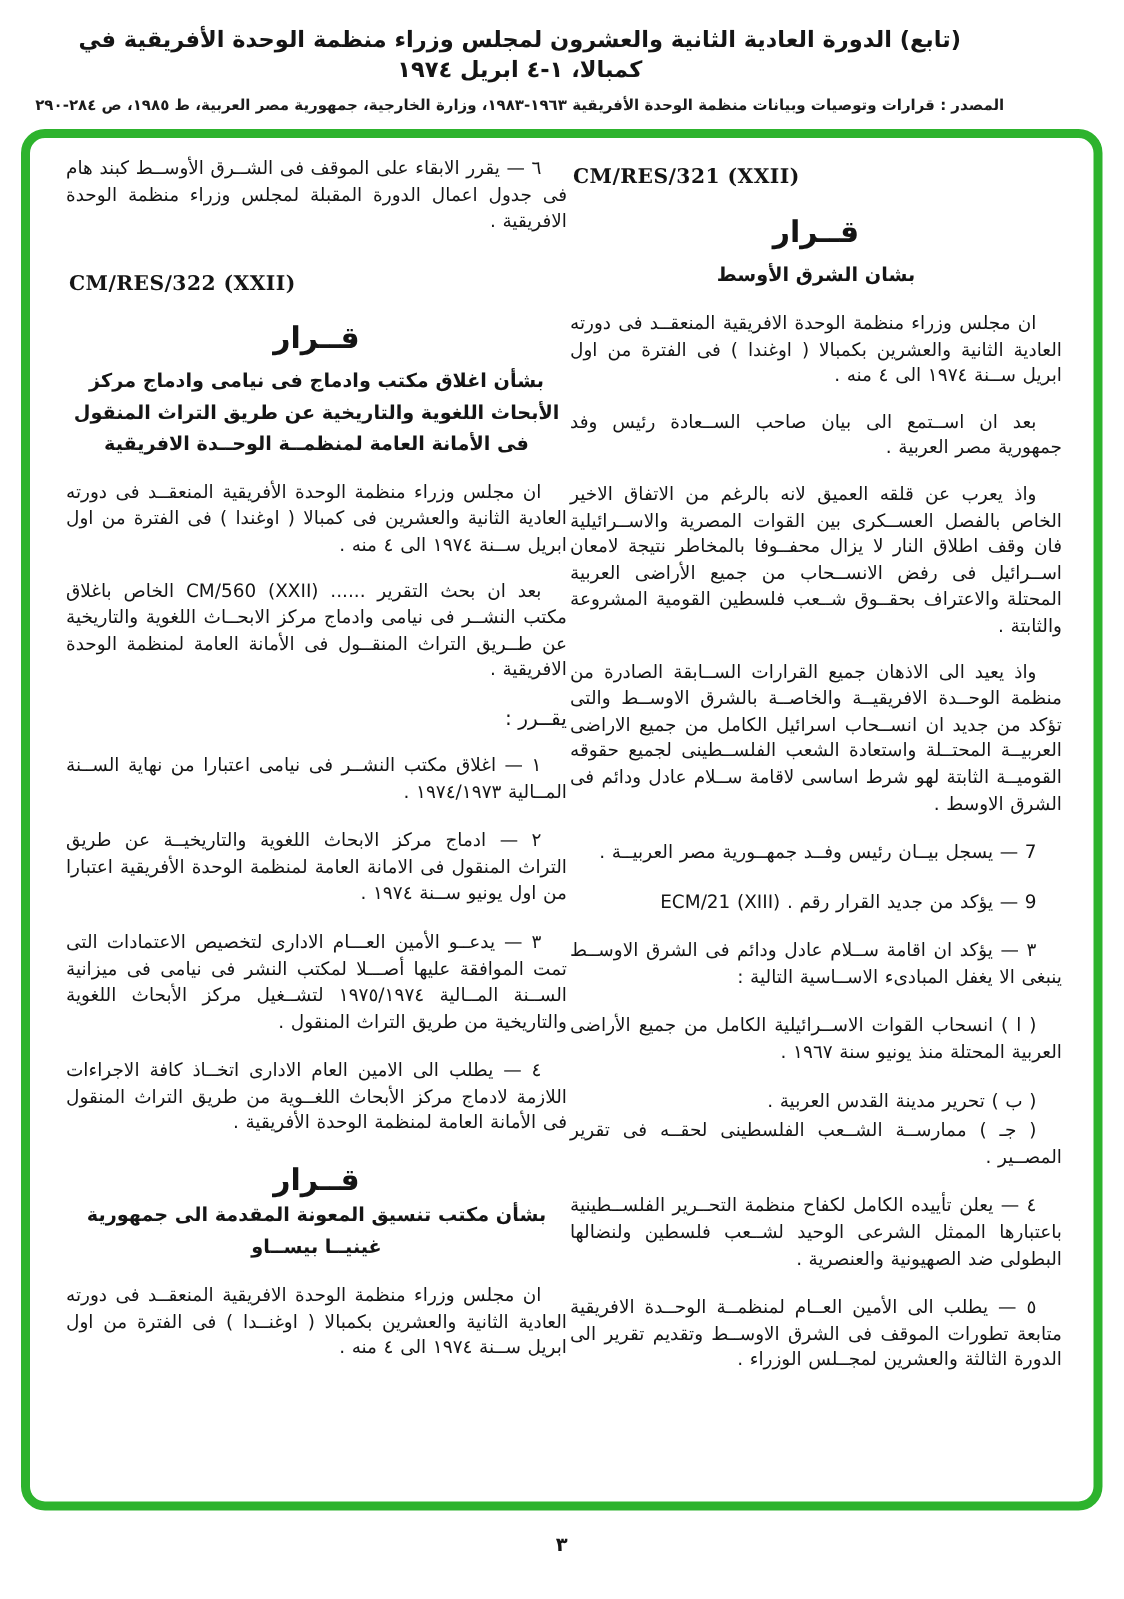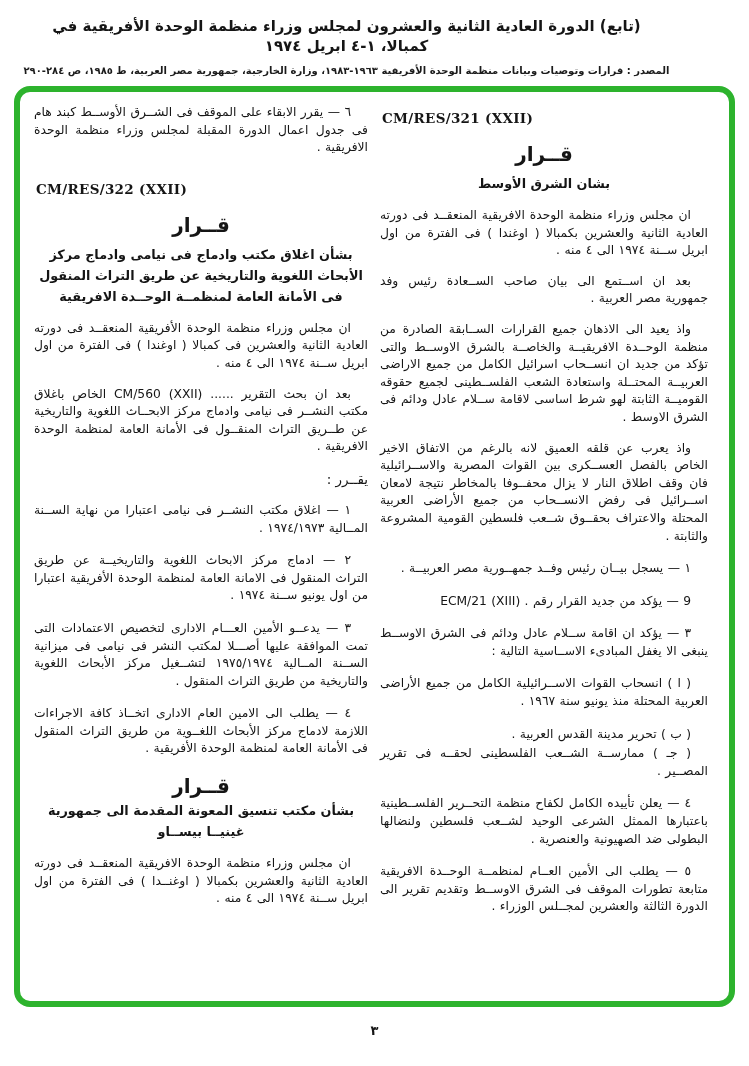--- a/index.html
+++ b/index.html
@@ -53,21 +53,21 @@
     overflow: hidden;
     background: #ffffff;
   }
 
   
   .col {
     position: absolute;
     top: 10px;
   }
   .col-right { left: 360px; width: 328px; }
-  .col-left  { left: 14px;  width: 334px; }
+  .col-left  { left: 24px;  width: 334px; }
 
   
   .resnum {
     font-family: "DejaVu Serif", serif;
     direction: ltr;
     text-align: left;
     font-weight: bold;
     font-size: 13.5px;
     letter-spacing: 0.3px;
     margin: 24px 0 0 2px;
@@ -132,23 +132,23 @@
 </header>
 
 <main class="frame" style="border-color: rgb(45, 179, 45);">
 
   <section class="col col-right">
     <div class="resnum first">CM/RES/321 (XXII)</div>
     <div class="h-qarar">قــرار</div>
     <div class="h-subject">بشان الشرق الأوسط</div>
     <p class="para">ان مجلس وزراء منظمة الوحدة الافريقية المنعقــد فى دورته العادية الثانية والعشرين بكمبالا ( اوغندا ) فى الفترة من اول ابريل ســنة ١٩٧٤ الى ٤ منه .</p>
     <p class="para">بعد ان اســتمع الى بيان صاحب الســعادة رئيس وفد جمهورية مصر العربية .</p>
+    <p class="para">واذ يعرب عن قلقه العميق لانه بالرغم من الاتفاق الاخير الخاص بالفصل العســكرى بين القوات المصرية والاســرائيلية فان وقف اطلاق النار لا يزال محفــوفا بالمخاطر نتيجة لامعان اســرائيل فى رفض الانســحاب من جميع الأراضى العربية المحتلة والاعتراف بحقــوق شــعب فلسطين القومية المشروعة والثابتة .</p>
     <p class="para">واذ يعيد الى الاذهان جميع القرارات الســابقة الصادرة من منظمة الوحــدة الافريقيــة والخاصــة بالشرق الاوســط والتى تؤكد من جديد ان انســحاب اسرائيل الكامل من جميع الاراضى العربيــة المحتــلة واستعادة الشعب الفلســطينى لجميع حقوقه القوميــة الثابتة لهو شرط اساسى لاقامة ســلام عادل ودائم فى الشرق الاوسط .</p>
-    <p class="para">واذ يعرب عن قلقه العميق لانه بالرغم من الاتفاق الاخير الخاص بالفصل العســكرى بين القوات المصرية والاســرائيلية فان وقف اطلاق النار لا يزال محفــوفا بالمخاطر نتيجة لامعان اســرائيل فى رفض الانســحاب من جميع الأراضى العربية المحتلة والاعتراف بحقــوق شــعب فلسطين القومية المشروعة والثابتة .</p>
-    <p class="para clause">١ — يسجل بيــان رئيس وفــد جمهــورية مصر العربيــة .</p>
+    <p class="para clause">7 — يسجل بيــان رئيس وفــد جمهــورية مصر العربيــة .</p>
     <p class="para clause">9 — يؤكد من جديد القرار رقم . ECM/21 (XIII)</p>
     <p class="para clause">٣ — يؤكد ان اقامة ســلام عادل ودائم فى الشرق الاوســط ينبغى الا يغفل المبادىء الاســاسية التالية :</p>
     <p class="para clause">( ا ) انسحاب القوات الاســرائيلية الكامل من جميع الأراضى العربية المحتلة منذ يونيو سنة ١٩٦٧ .</p>
     <p class="para clause">( ب ) تحرير مدينة القدس العربية .</p>
     <p class="para tight">( جـ ) ممارســة الشــعب الفلسطينى لحقــه فى تقرير المصــير .</p>
     <p class="para clause">٤ — يعلن تأييده الكامل لكفاح منظمة التحــرير الفلســطينية باعتبارها الممثل الشرعى الوحيد لشــعب فلسطين ولنضالها البطولى ضد الصهيونية والعنصرية .</p>
     <p class="para clause">٥ — يطلب الى الأمين العــام لمنظمــة الوحــدة الافريقية متابعة تطورات الموقف فى الشرق الاوســط وتقديم تقرير الى الدورة الثالثة والعشرين لمجــلس الوزراء .</p>
   </section>
 
   <section class="col col-left">

